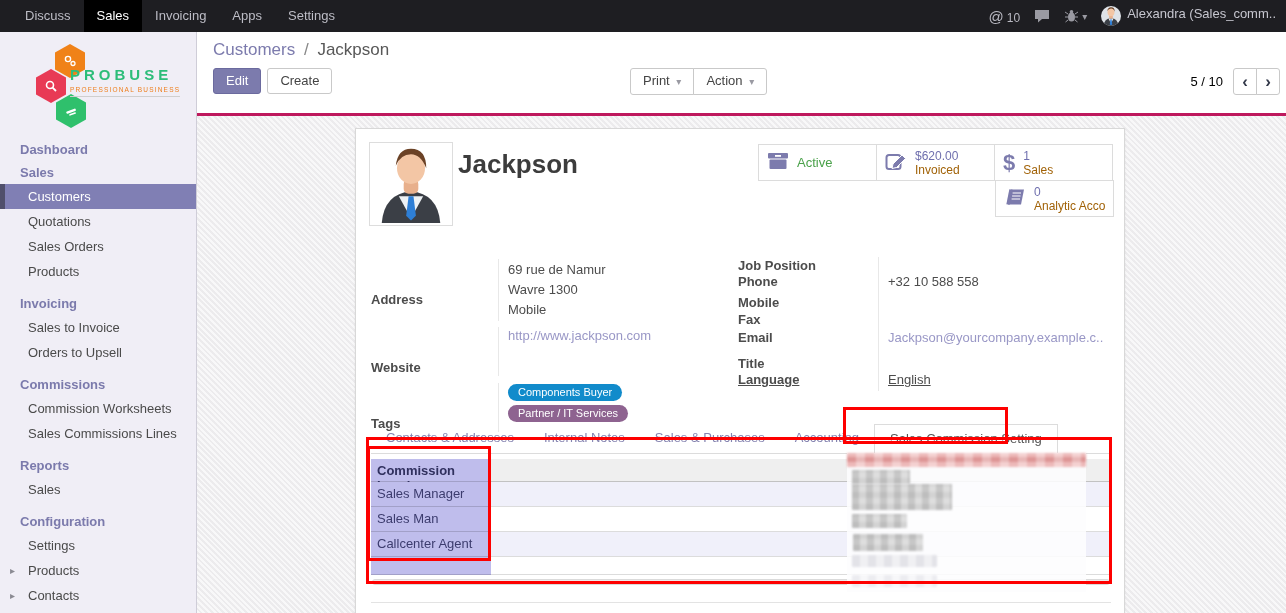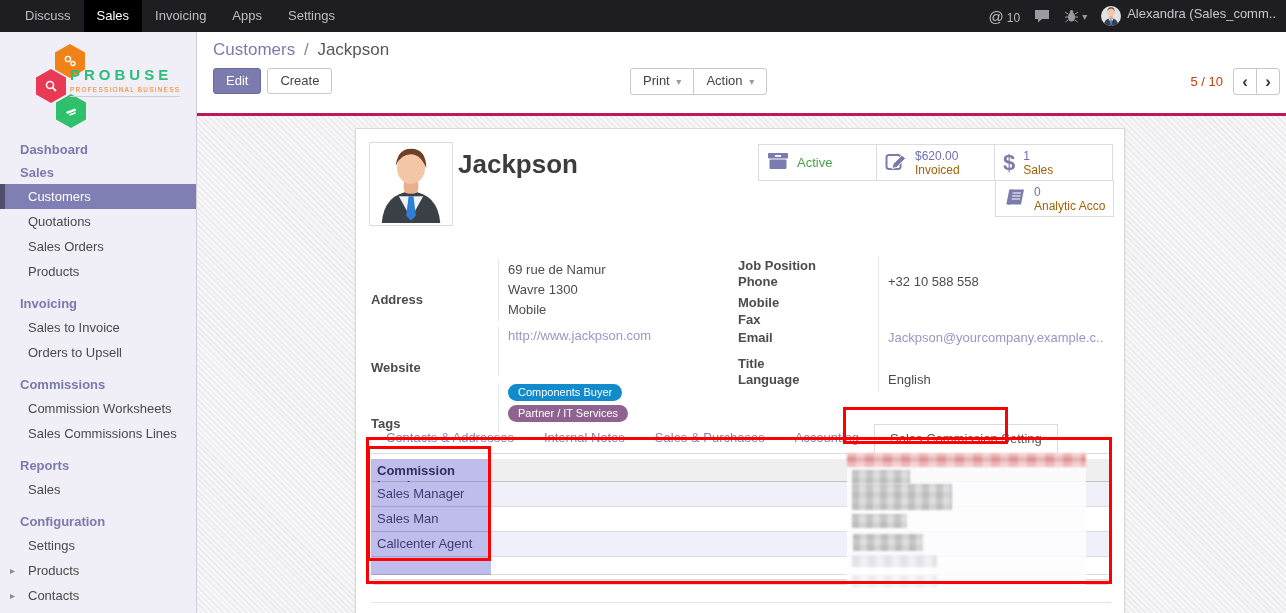--- a/index.html
+++ b/index.html
@@ -45,21 +45,21 @@
   .bc-parent { color:#7c7bad; cursor:pointer; }
   .bc-sep { color:#888; padding:0 4px; }
   .bc-current { color:#585858; }
   .btn { display:inline-block; border:1px solid #c9c9c9; background:#fff; color:#444; border-radius:3px; padding:4px 12px; font-size:13px; cursor:pointer; line-height:16px; }
   .btn-primary { background:#7c7bad; border-color:#6b6a9e; color:#fff; }
   .cp-left { position:absolute; left:16px; top:36px; display:flex; gap:6px; }
   .cp-center { position:absolute; left:433px; top:36px; display:flex; }
   .cp-center .btn + .btn { margin-left:-1px; border-top-left-radius:0; border-bottom-left-radius:0; }
   .cp-center .btn:first-child { border-top-right-radius:0; border-bottom-right-radius:0; }
   .cp-right { position:absolute; right:6px; top:36px; display:flex; align-items:center; gap:10px; }
-  .pager-text { color:#c2410c; }
+  .pager-text { color:#000000; }
   .pager-btns { display:flex; }
   .pager-btn { width:24px; height:27px; background:#fff; border:1px solid #c9c9c9; display:flex; align-items:center; justify-content:center; font-size:17px; font-weight:bold; color:#33394a; cursor:pointer; }
   .pager-btn:first-child { border-radius:3px 0 0 3px; }
   .pager-btn:last-child { border-radius:0 3px 3px 0; margin-left:-1px; }
 
   .form-bg { position:relative; height:508px; background-color:#f0eff1;
     background-image:repeating-linear-gradient(45deg, rgba(255,255,255,0.55) 0 2px, rgba(0,0,0,0.015) 2px 4px); }
   .sheet { position:absolute; left:158px; top:12px; width:770px; height:488px; background:#fff; border:1px solid #d8d8d8; box-shadow:0 1px 2px rgba(0,0,0,0.08); }
 
   
@@ -361,21 +361,21 @@
             <div class="fval"></div>
           </div>
           <div class="frow" style="height:26px;">
             <div class="flabel">Email</div>
             <div class="fval"><span class="link">Jackpson@yourcompany.example.c..</span></div>
           </div>
           <div class="frow" style="height:16px;">
             <div class="flabel">Title</div>
             <div class="fval"></div>
           </div>
-          <div class="frow" style="height:20px;">
+          <div class="frow" style="height:20px;text-decoration:underline;">
             <div class="flabel">Language</div>
             <div class="fval">English</div>
           </div>
         </div>
 
         <div class="tabs">
           <div class="tab">Contacts &amp; Addresses</div>
           <div class="tab">Internal Notes</div>
           <div class="tab">Sales &amp; Purchases</div>
           <div class="tab">Accounting</div>

